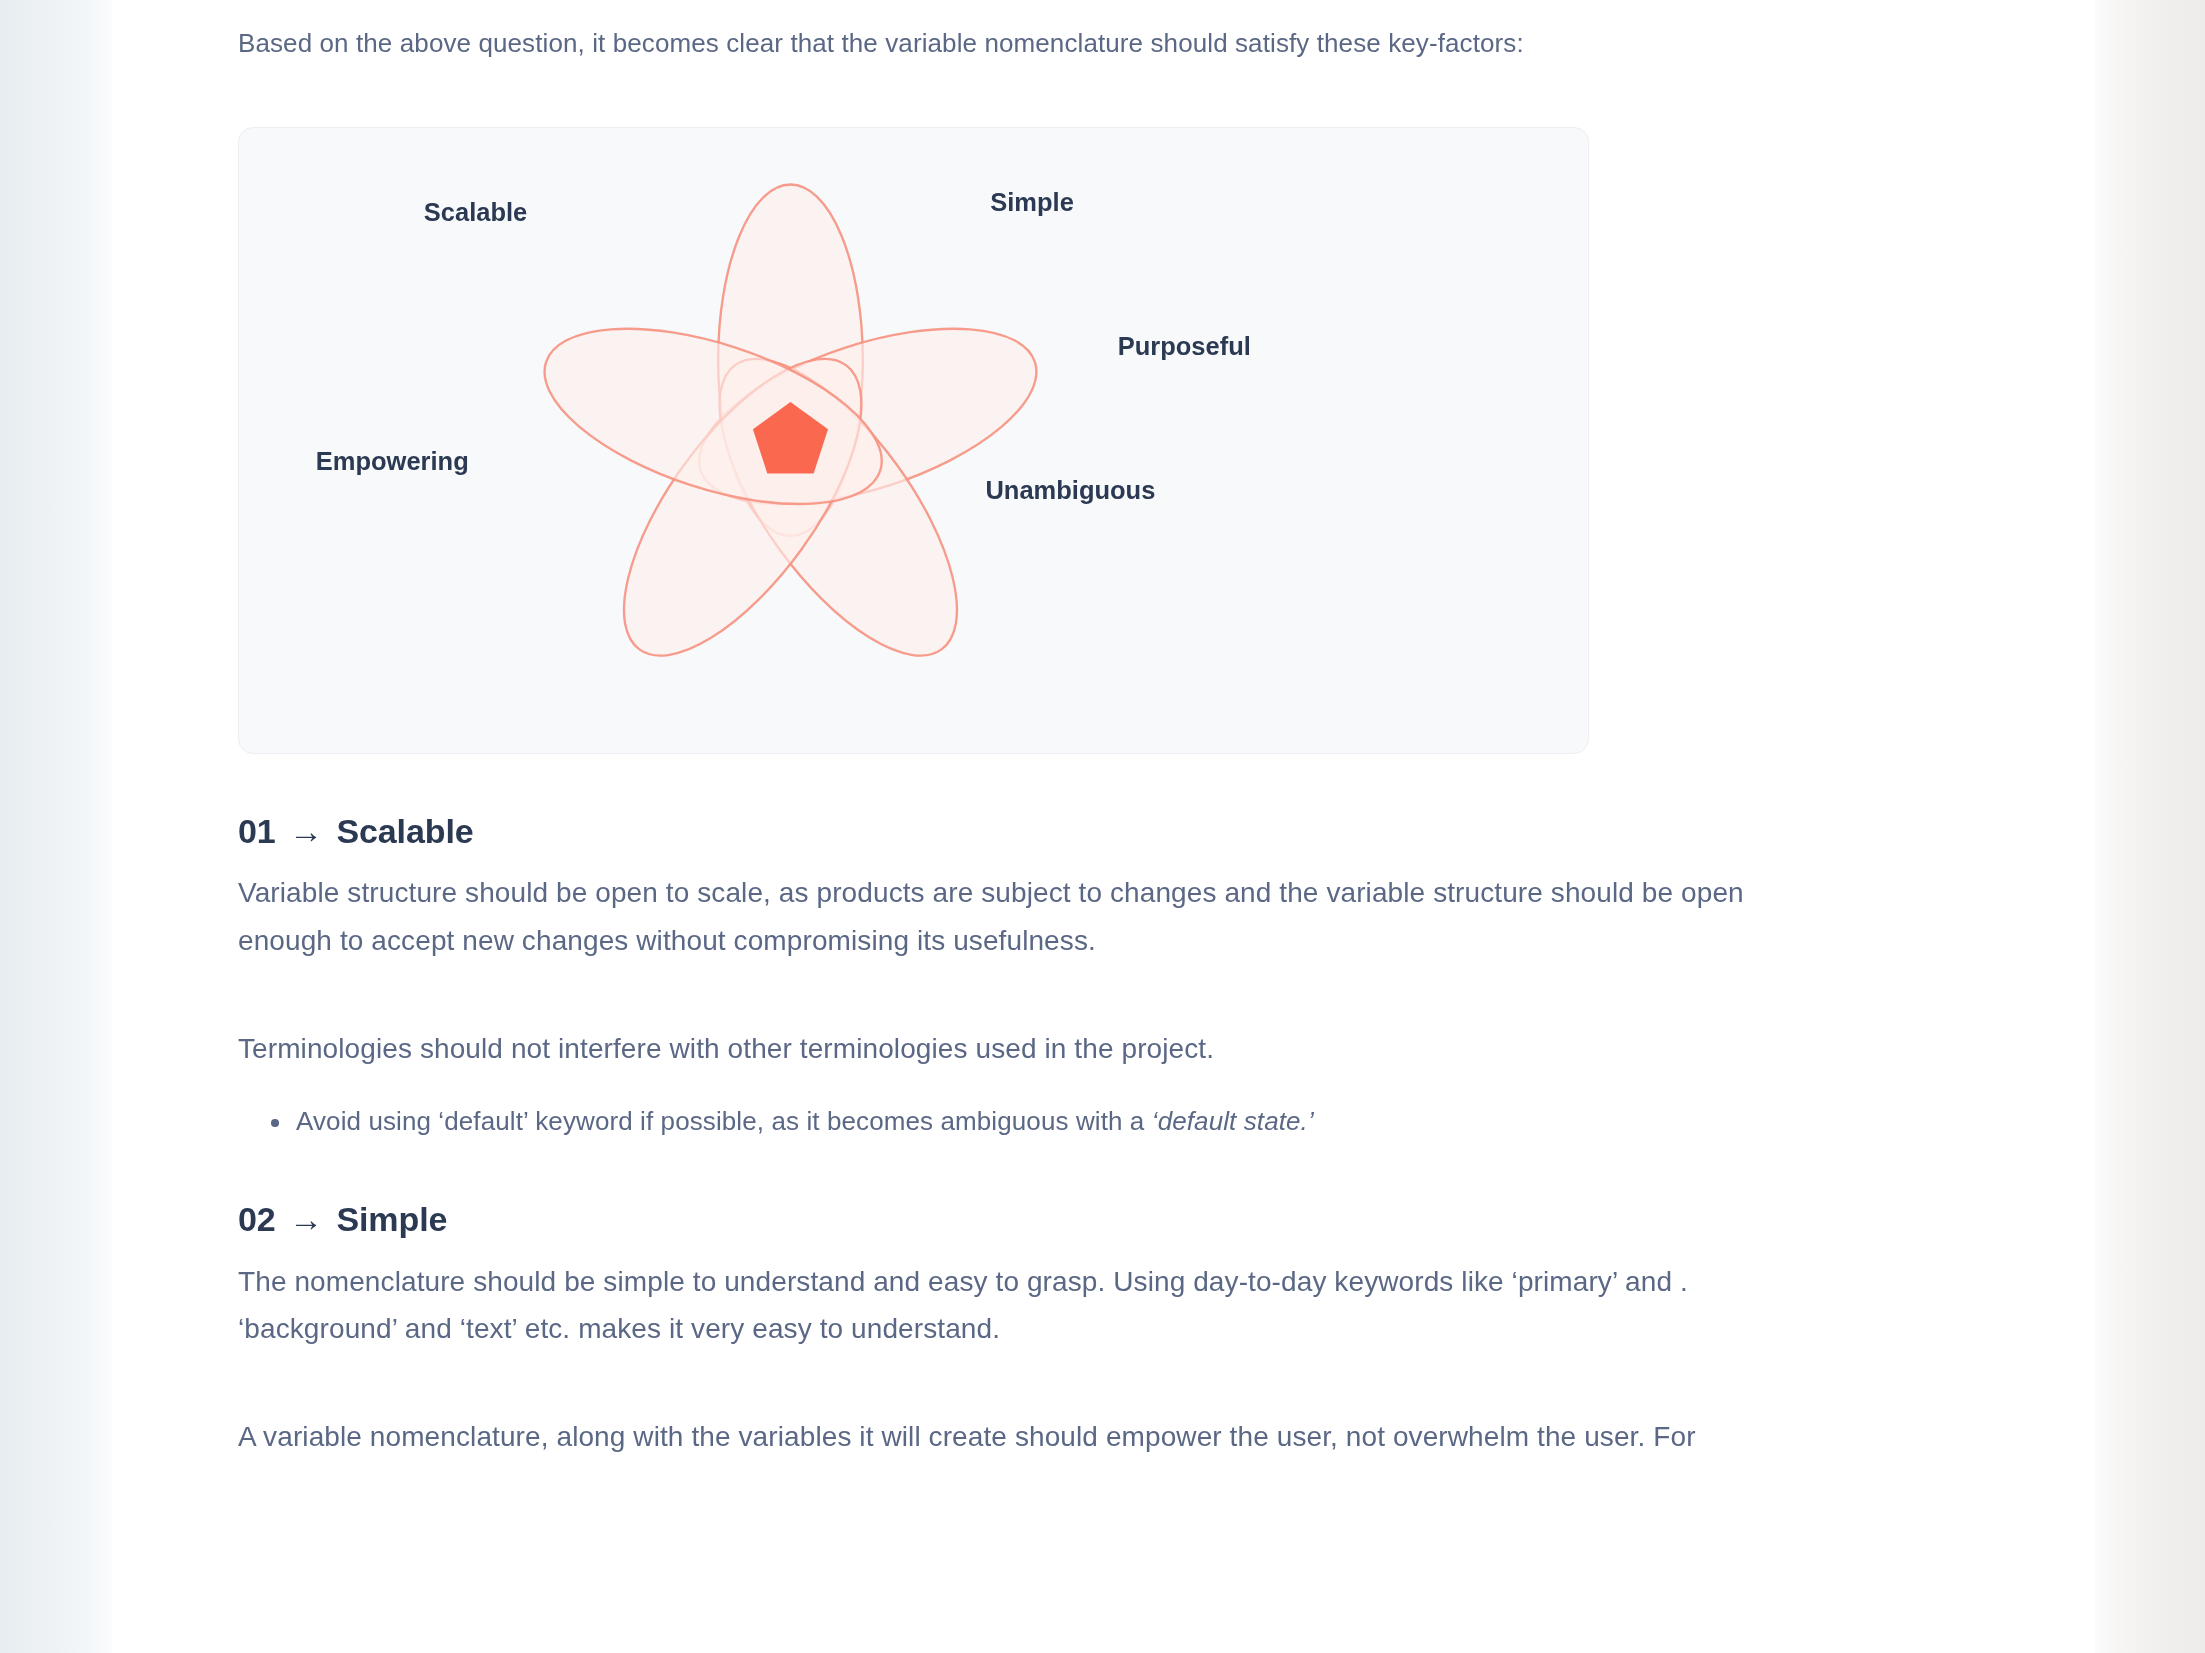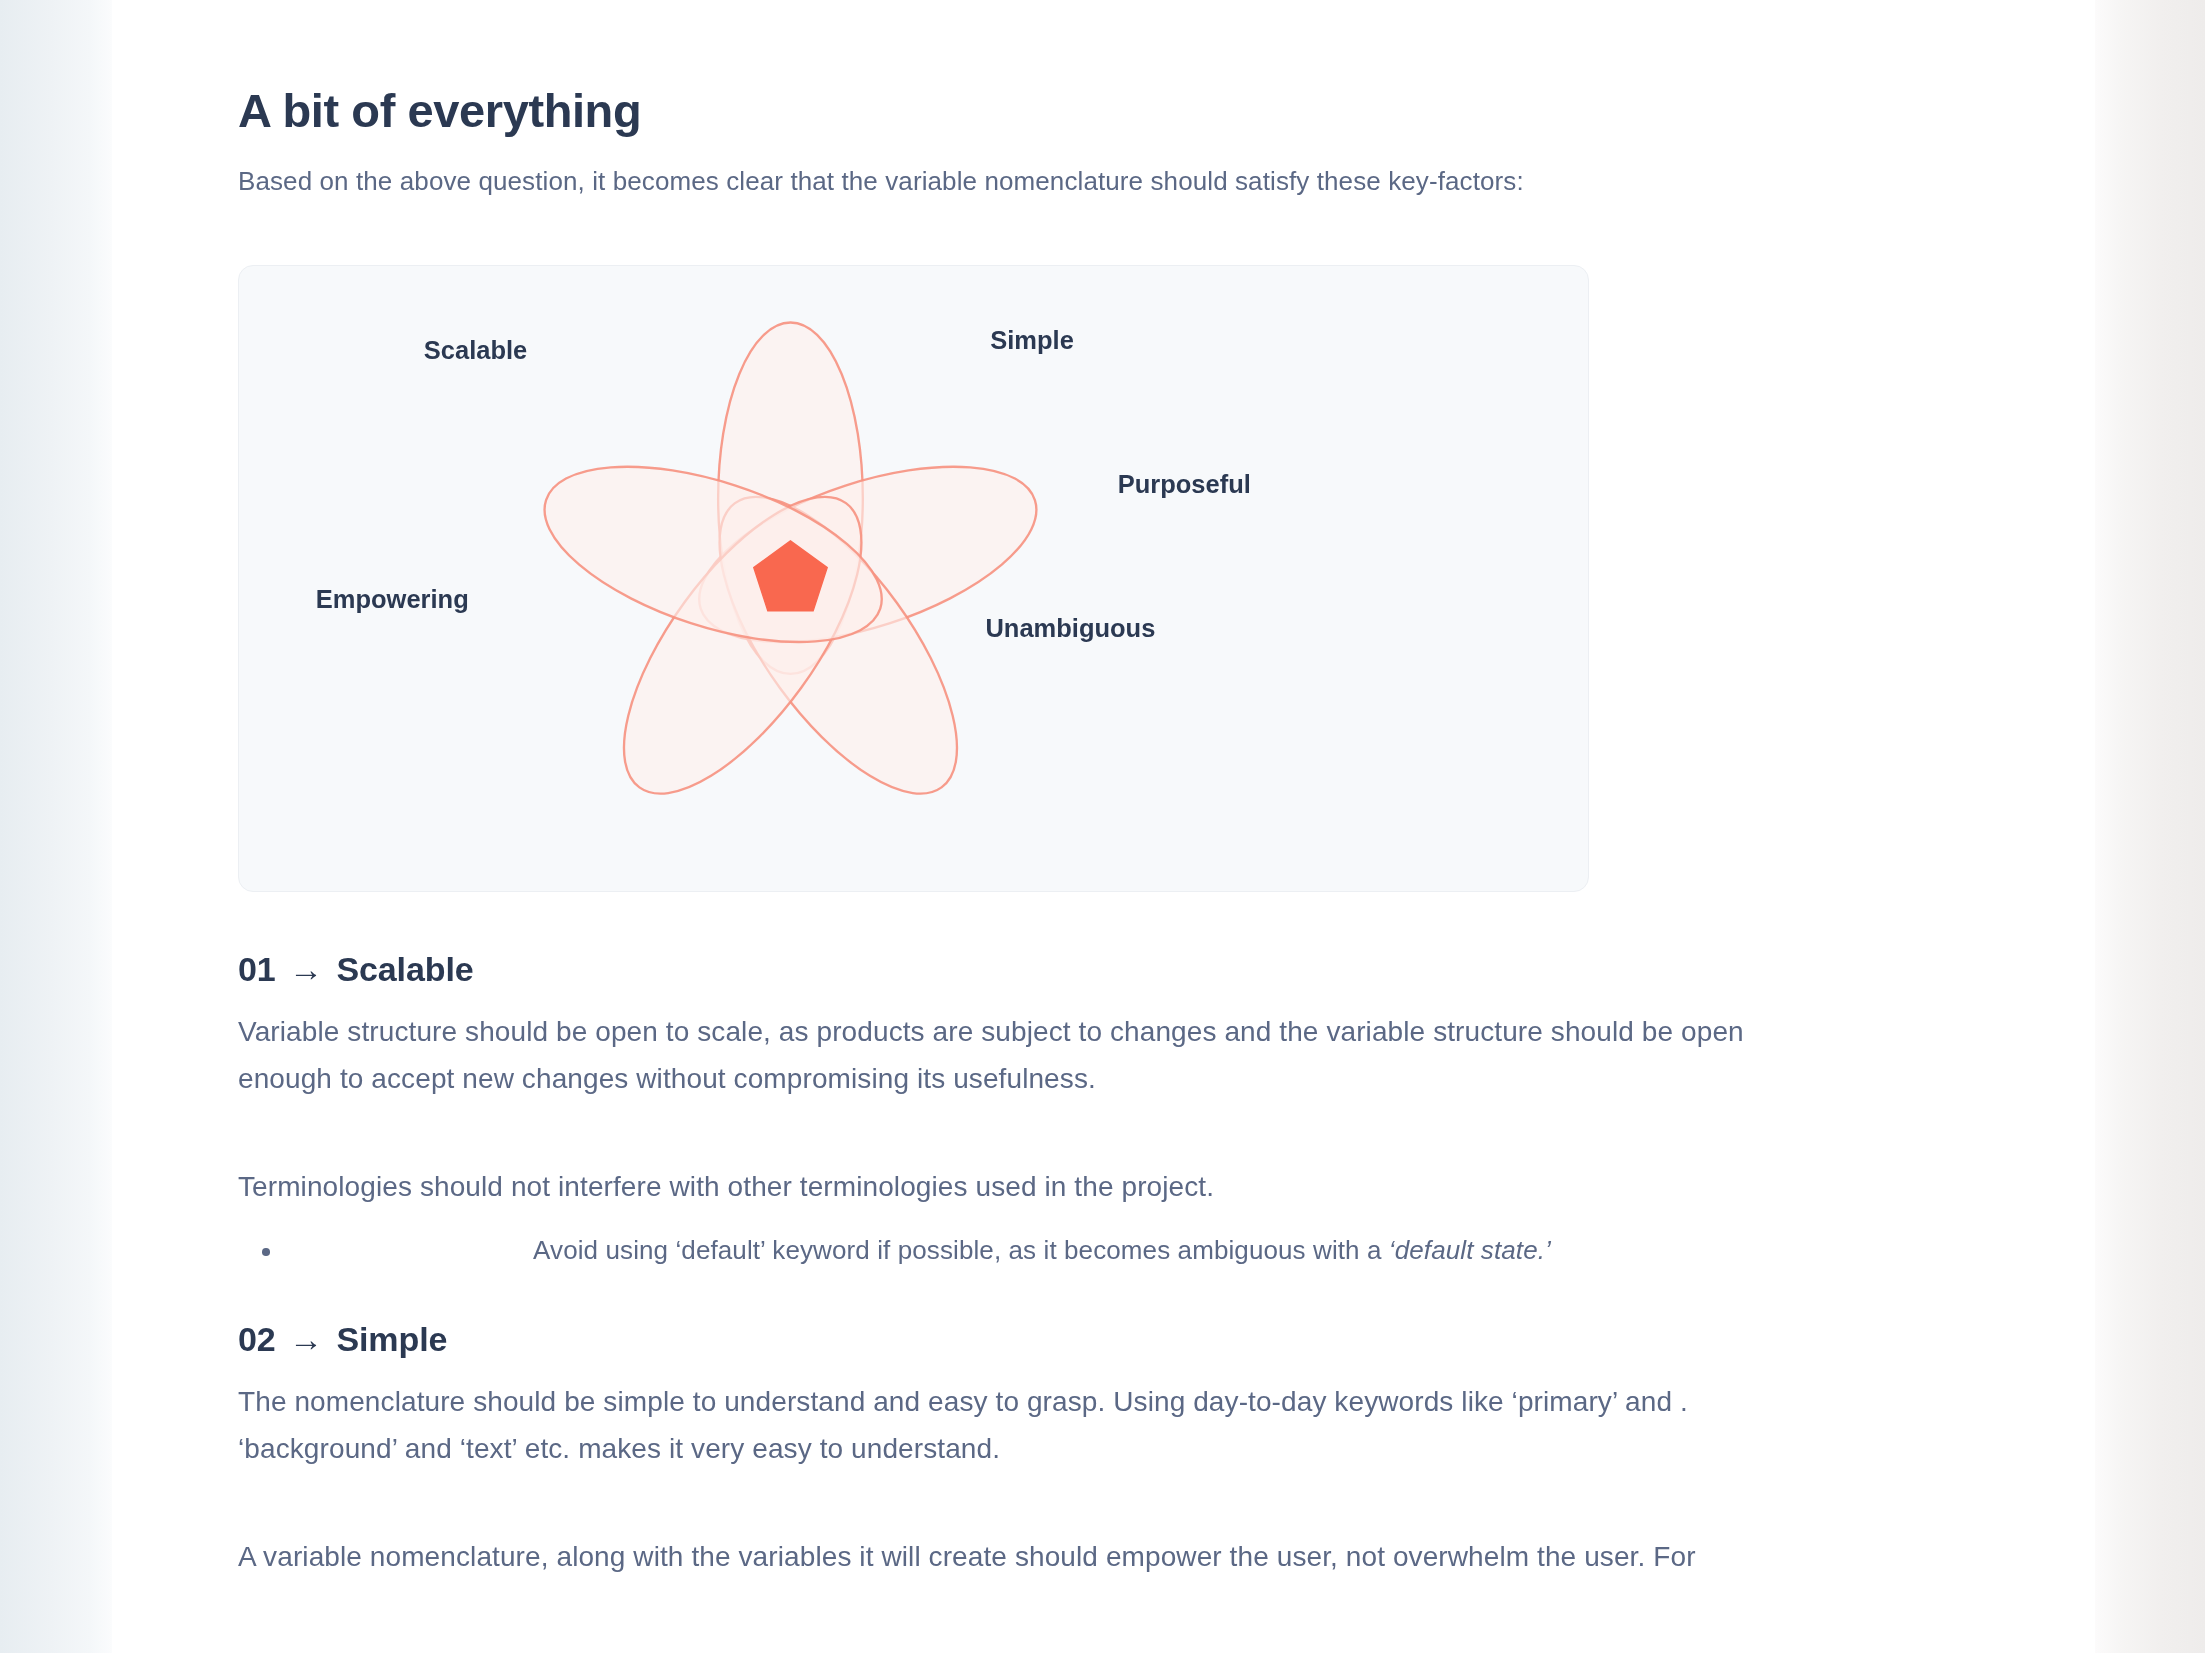--- a/index.html
+++ b/index.html
@@ -91,24 +91,23 @@
   p.body-text {
     font-size: 28px;
     line-height: 1.68;
     color: #5b6885;
     margin: 0;
     padding-top: 18px;
     letter-spacing: 0.1px;
   }
 
   ul.bullets {
-    margin: 5px;
+    margin: 14px;
     padding: 15px 0 0 44px;
     list-style: none;
-    text-align: center;
   }
   ul.bullets li {
     position: relative;
     font-size: 26px;
     line-height: 1.6;
     color: #5b6885;
     padding-left: 0;
     letter-spacing: 0.1px;
   }
   ul.bullets li::before {
@@ -155,21 +154,20 @@
 <body>
 
 <div id="viewport">
 
   <div class="gutter gutter-left"></div>
   <div class="gutter gutter-right"></div>
 
   <div id="sheet">
     <div id="content">
 
-      <h1 class="page-title">A bit of everything</h1>
 
       <p class="intro">Based on the above question, it becomes clear that the variable nomenclature should satisfy these key-factors:</p>
 
       <div class="diagram-card">
         <svg viewBox="0 0 1960 910" preserveAspectRatio="xMidYMid meet">
           <g id="petal-group">
               <ellipse cx="800" cy="337" rx="105" ry="255" transform="rotate(0 800 337)" fill="#FDEFEC" fill-opacity="0.62" stroke="#F69180" stroke-width="3.4" stroke-opacity="0.9"></ellipse>
               <ellipse cx="912.2246689228281" cy="418.5359946637562" rx="105" ry="255" transform="rotate(72 912.2246689228281 418.5359946637562)" fill="#FDEFEC" fill-opacity="0.62" stroke="#F69180" stroke-width="3.4" stroke-opacity="0.9"></ellipse>
               <ellipse cx="869.3586597705118" cy="550.4640053362438" rx="105" ry="255" transform="rotate(144 869.3586597705118 550.4640053362438)" fill="#FDEFEC" fill-opacity="0.62" stroke="#F69180" stroke-width="3.4" stroke-opacity="0.9"></ellipse>
               <ellipse cx="730.6413402294882" cy="550.4640053362438" rx="105" ry="255" transform="rotate(-144 730.6413402294882 550.4640053362438)" fill="#FDEFEC" fill-opacity="0.62" stroke="#F69180" stroke-width="3.4" stroke-opacity="0.9"></ellipse>

